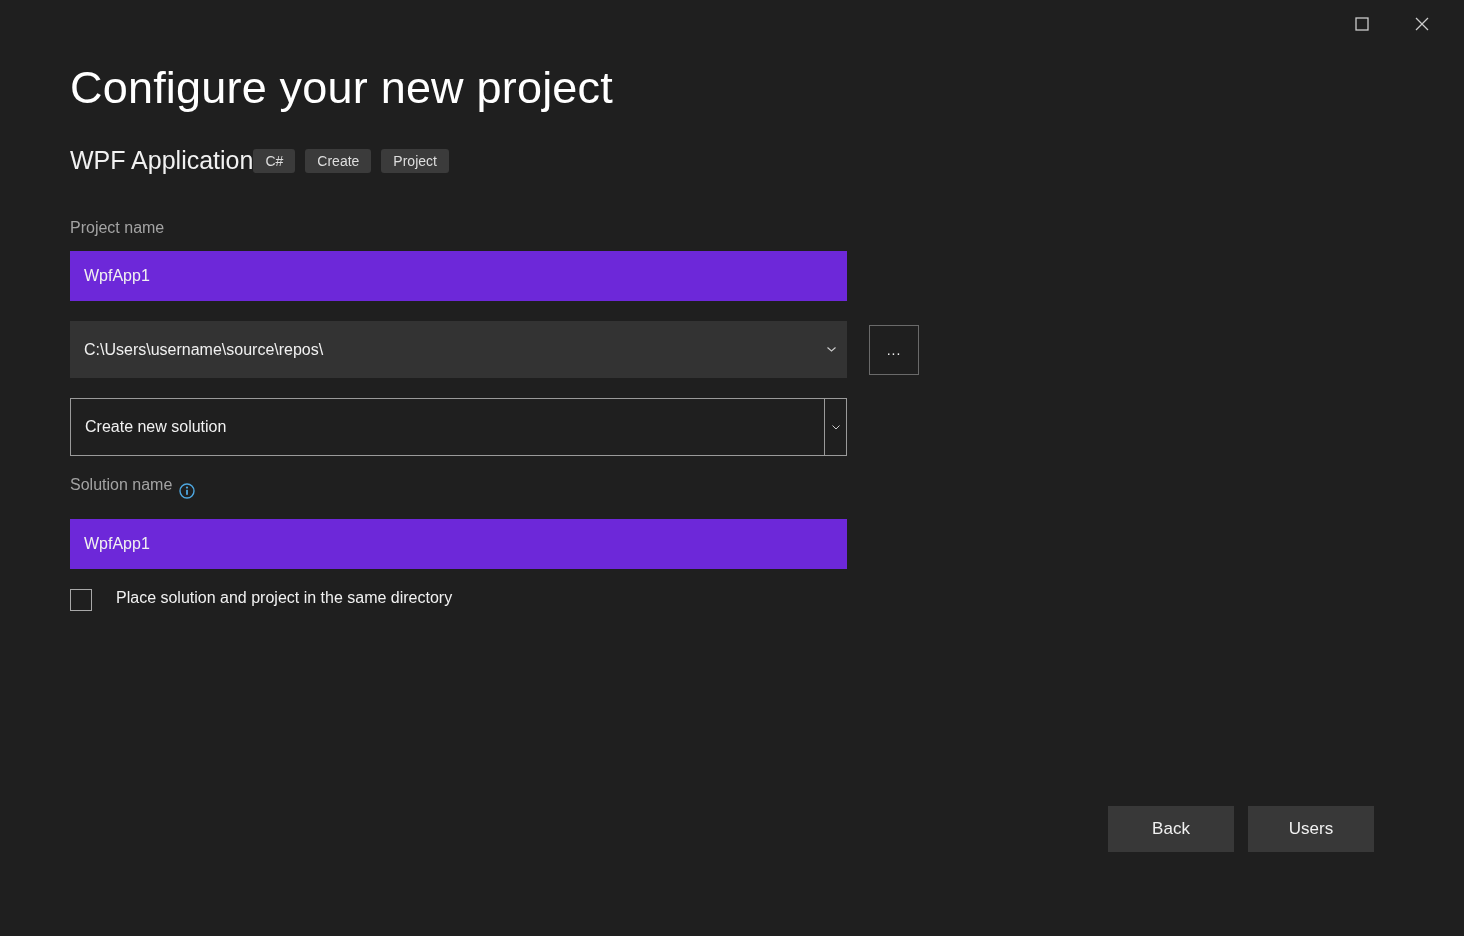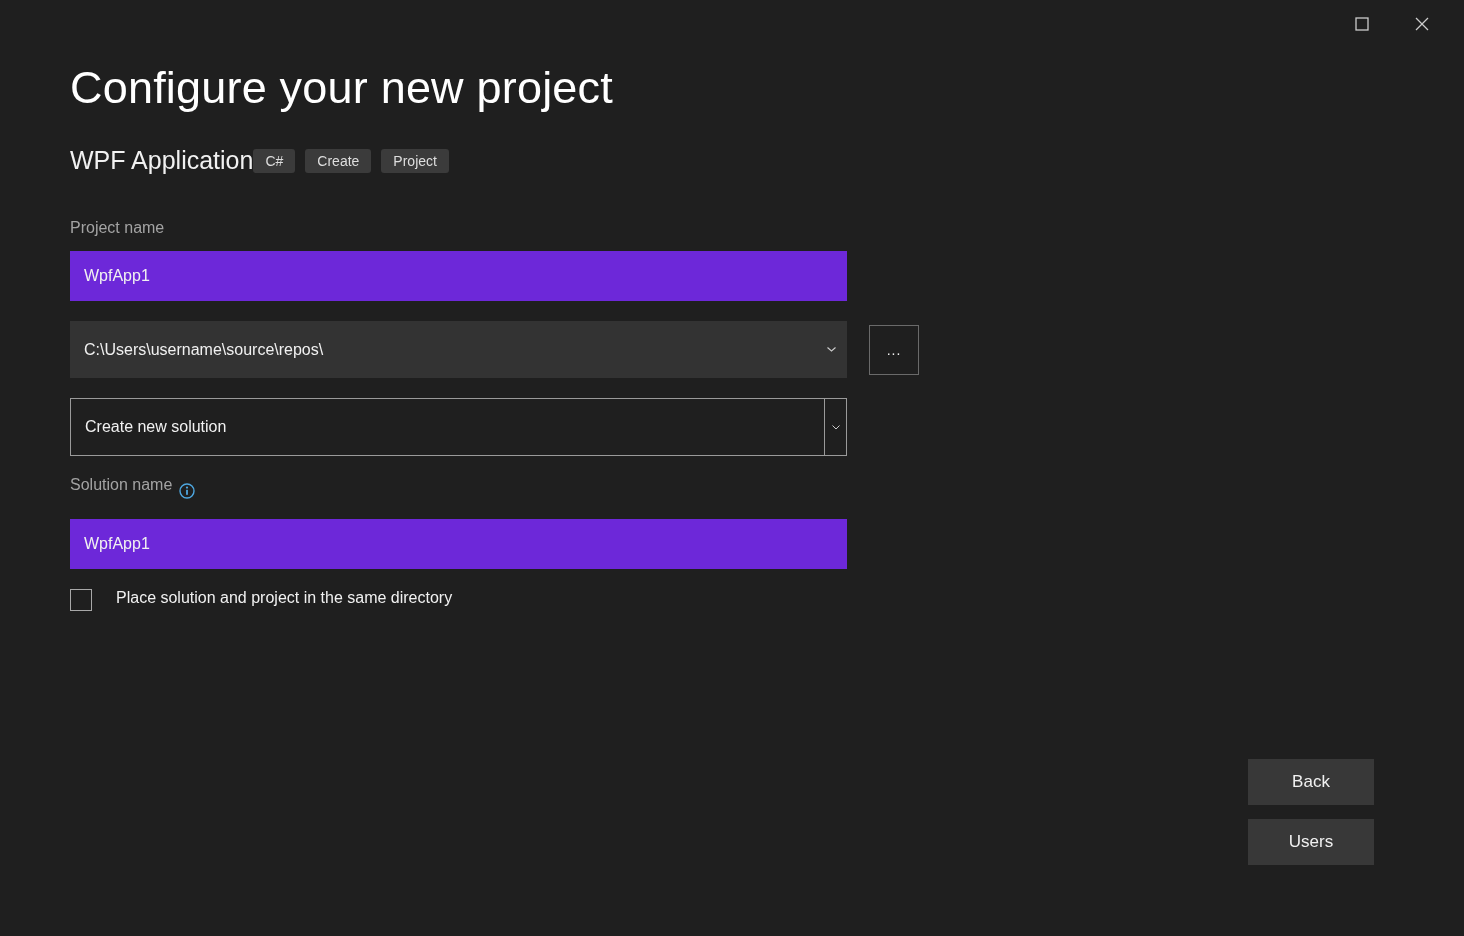--- a/index.html
+++ b/index.html
@@ -177,24 +177,23 @@
     border: 1.5px solid #a8a8a8;
     background: transparent;
   }
   .checkbox-label {
     font-size: 16px;
     color: #f1f1f1;
   }
   .footer {
     position: absolute;
     right: 90px;
-    bottom: 71px;
+    bottom: 84px;
     display: flex;
     gap: 14px;
-    flex-direction: column;
   }
   .btn {
     min-width: 126px;
     height: 46px;
     background: #383838;
     border: none;
     color: #f1f1f1;
     font-size: 17px;
     font-family: inherit;
     cursor: pointer;

